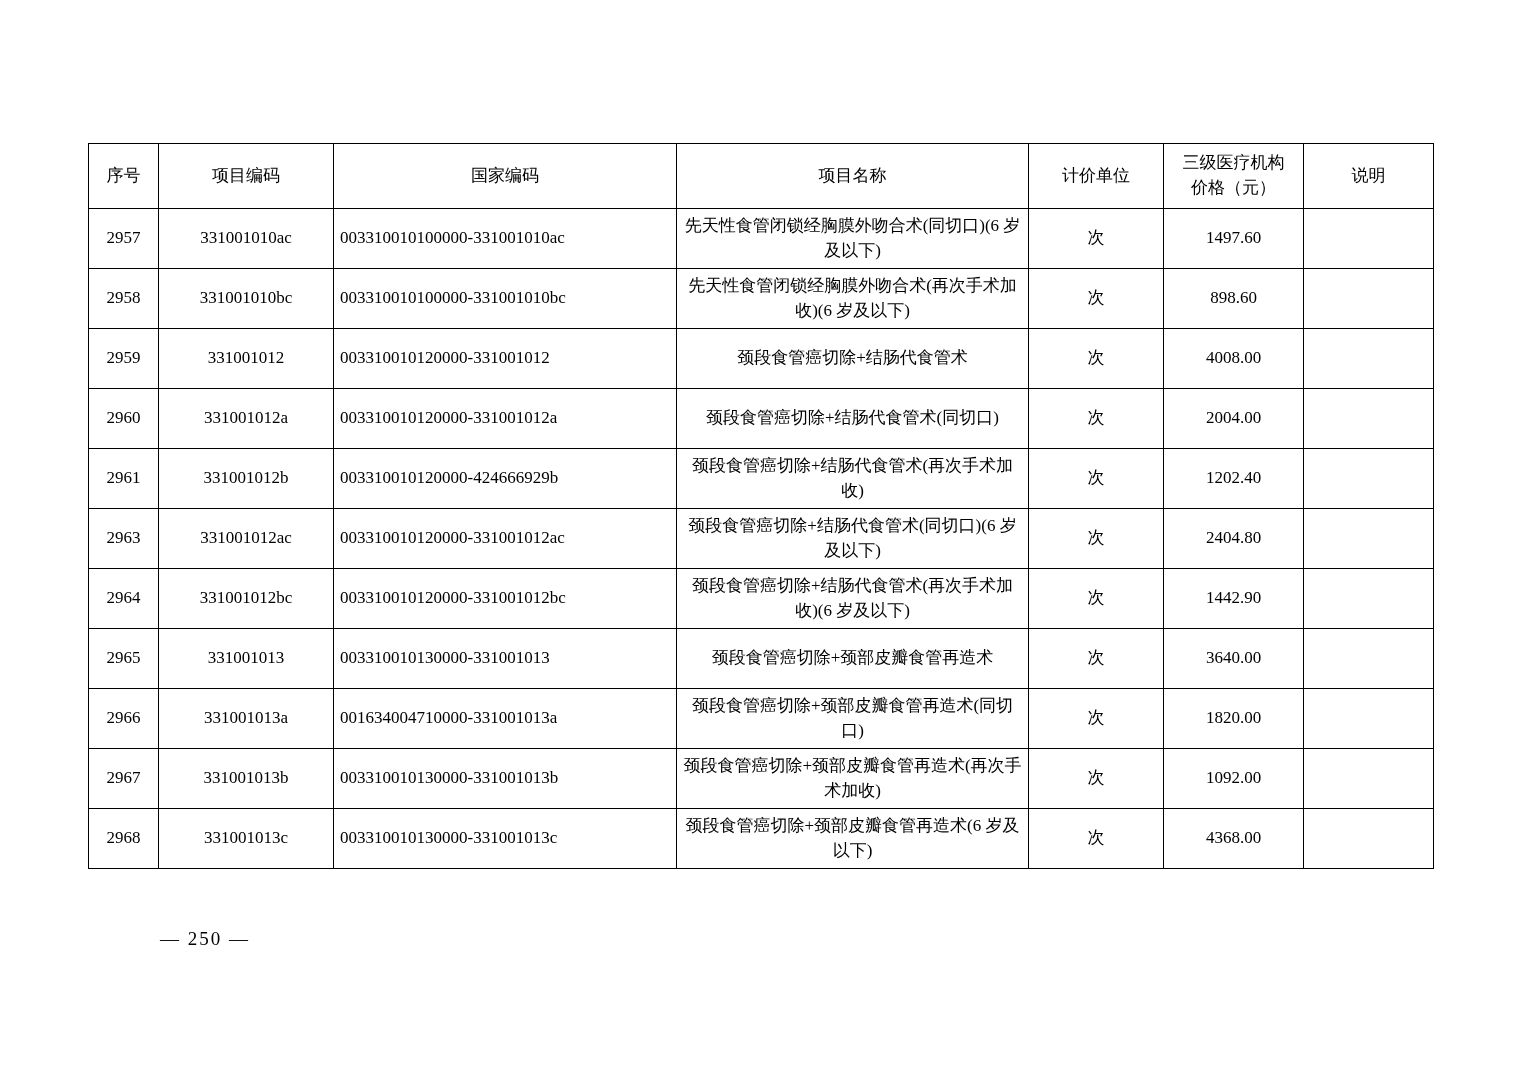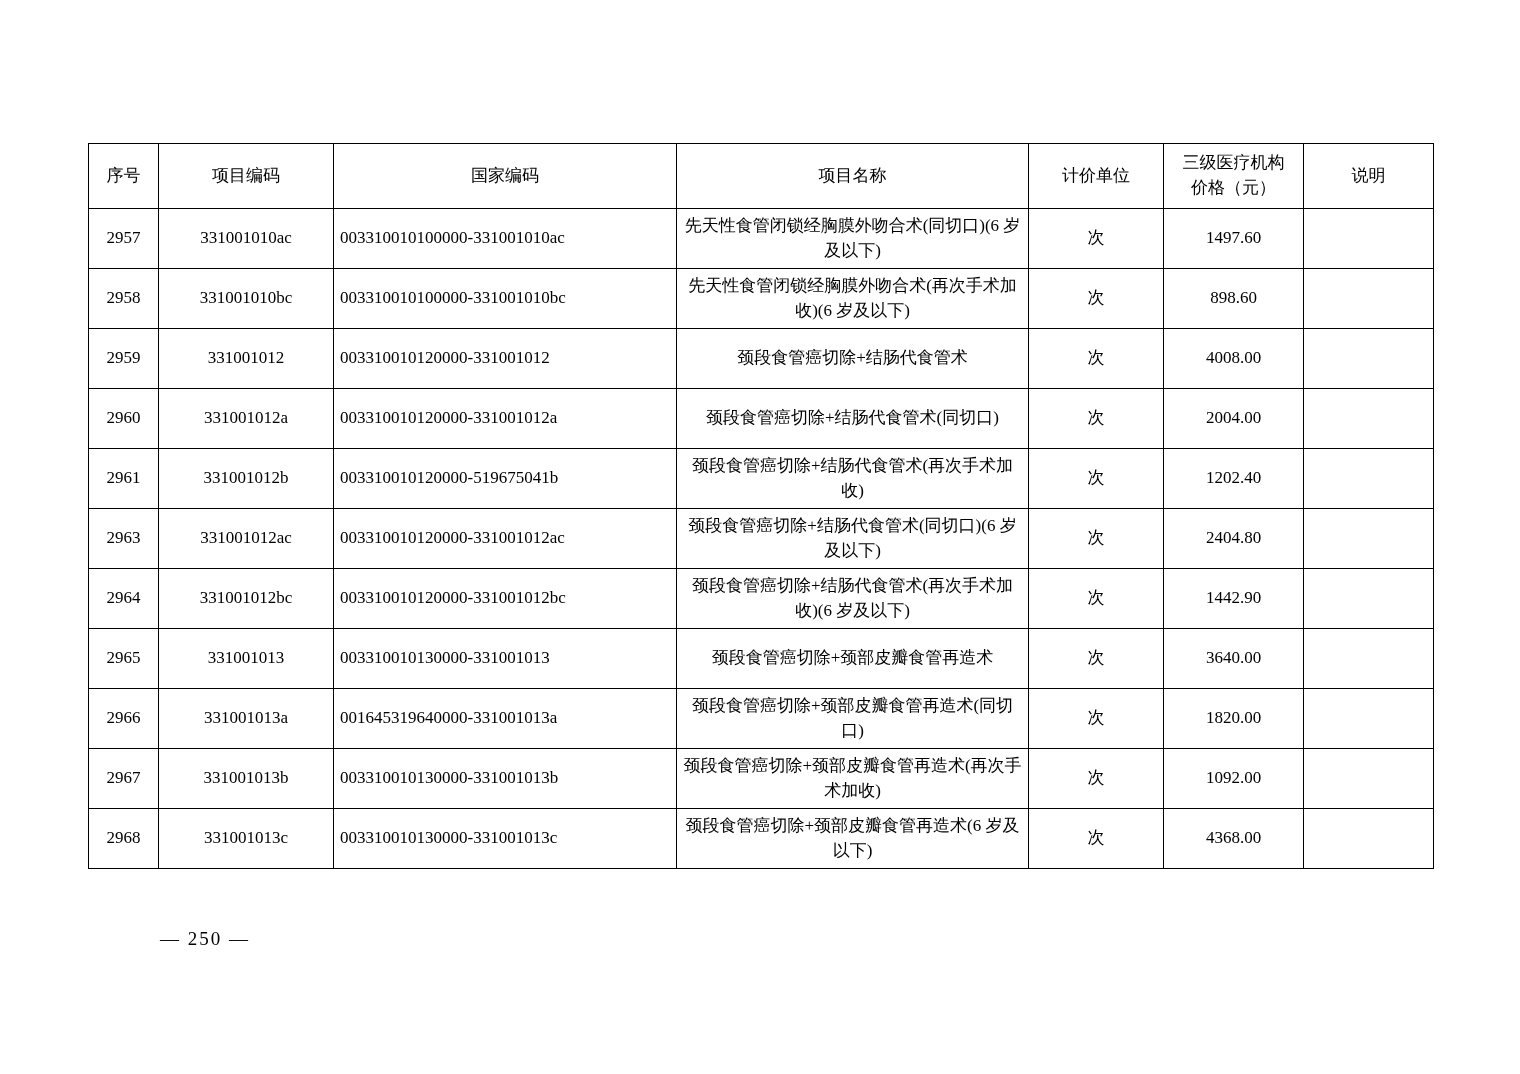--- a/index.html
+++ b/index.html
@@ -135,21 +135,21 @@
         <td class="code">331001012a</td>
         <td class="ncode">003310010120000-331001012a</td>
         <td class="name">颈段食管癌切除+结肠代食管术(同切口)</td>
         <td class="unit">次</td>
         <td class="price">2004.00</td>
         <td class="note"></td>
       </tr>
       <tr>
         <td class="idx">2961</td>
         <td class="code">331001012b</td>
-        <td class="ncode">003310010120000-519675041b</td>
+        <td class="ncode">003310010120000-424666929b</td>
         <td class="name">颈段食管癌切除+结肠代食管术(再次手术加收)</td>
         <td class="unit">次</td>
         <td class="price">1202.40</td>
         <td class="note"></td>
       </tr>
       <tr>
         <td class="idx">2963</td>
         <td class="code">331001012ac</td>
         <td class="ncode">003310010120000-331001012ac</td>
         <td class="name">颈段食管癌切除+结肠代食管术(同切口)(6 岁及以下)</td>
@@ -171,21 +171,21 @@
         <td class="code">331001013</td>
         <td class="ncode">003310010130000-331001013</td>
         <td class="name">颈段食管癌切除+颈部皮瓣食管再造术</td>
         <td class="unit">次</td>
         <td class="price">3640.00</td>
         <td class="note"></td>
       </tr>
       <tr>
         <td class="idx">2966</td>
         <td class="code">331001013a</td>
-        <td class="ncode">001645319640000-331001013a</td>
+        <td class="ncode">001634004710000-331001013a</td>
         <td class="name">颈段食管癌切除+颈部皮瓣食管再造术(同切口)</td>
         <td class="unit">次</td>
         <td class="price">1820.00</td>
         <td class="note"></td>
       </tr>
       <tr>
         <td class="idx">2967</td>
         <td class="code">331001013b</td>
         <td class="ncode">003310010130000-331001013b</td>
         <td class="name">颈段食管癌切除+颈部皮瓣食管再造术(再次手术加收)</td>

